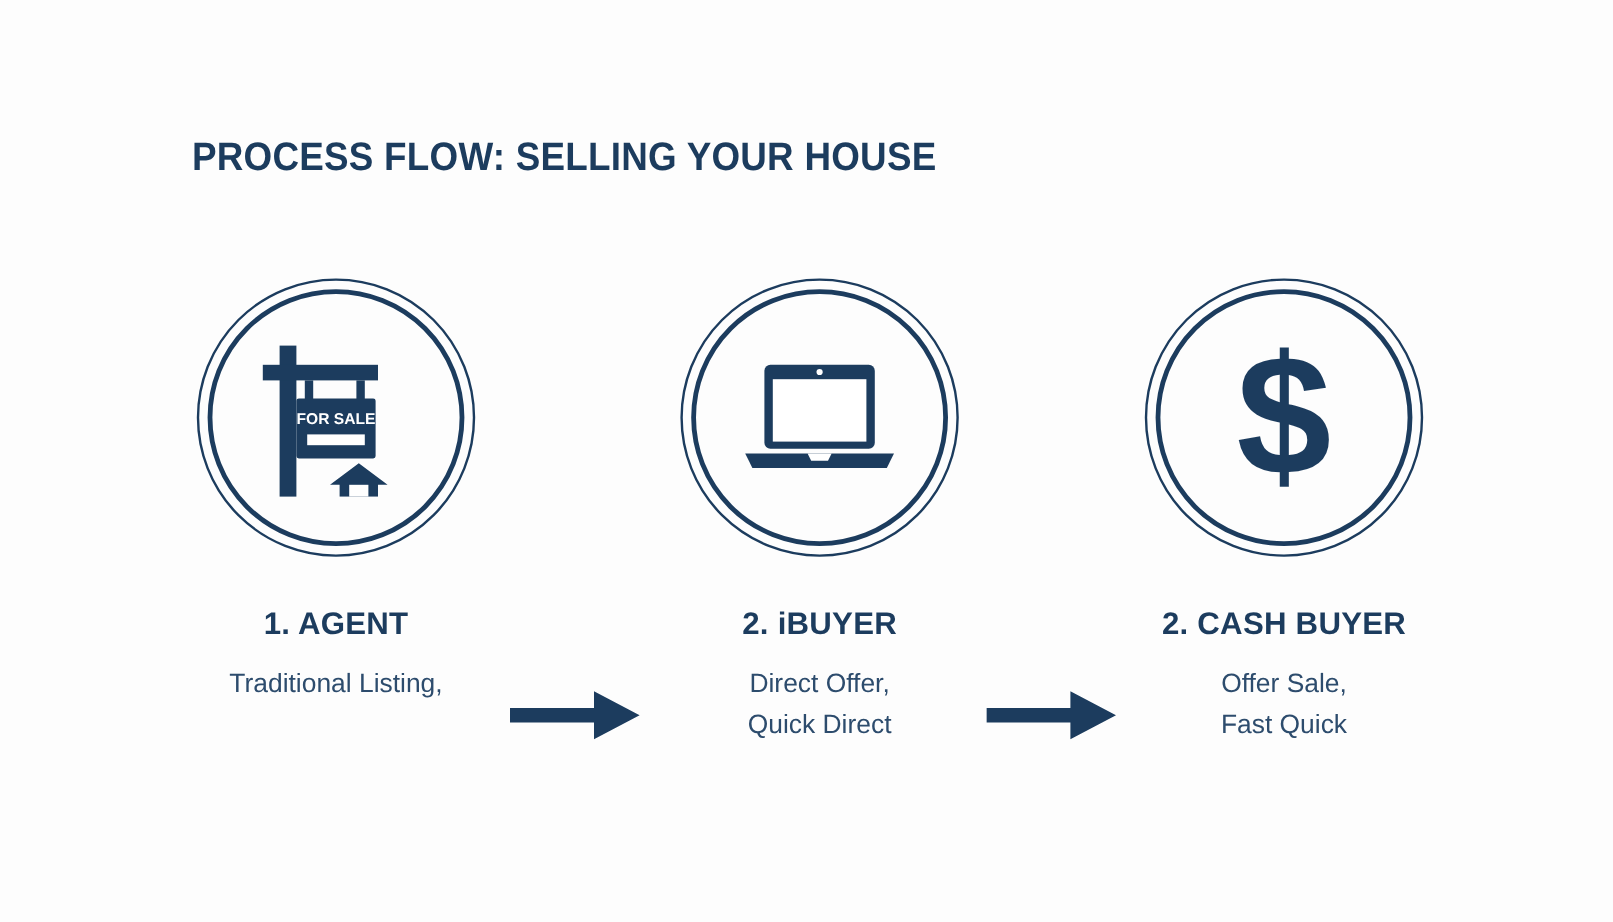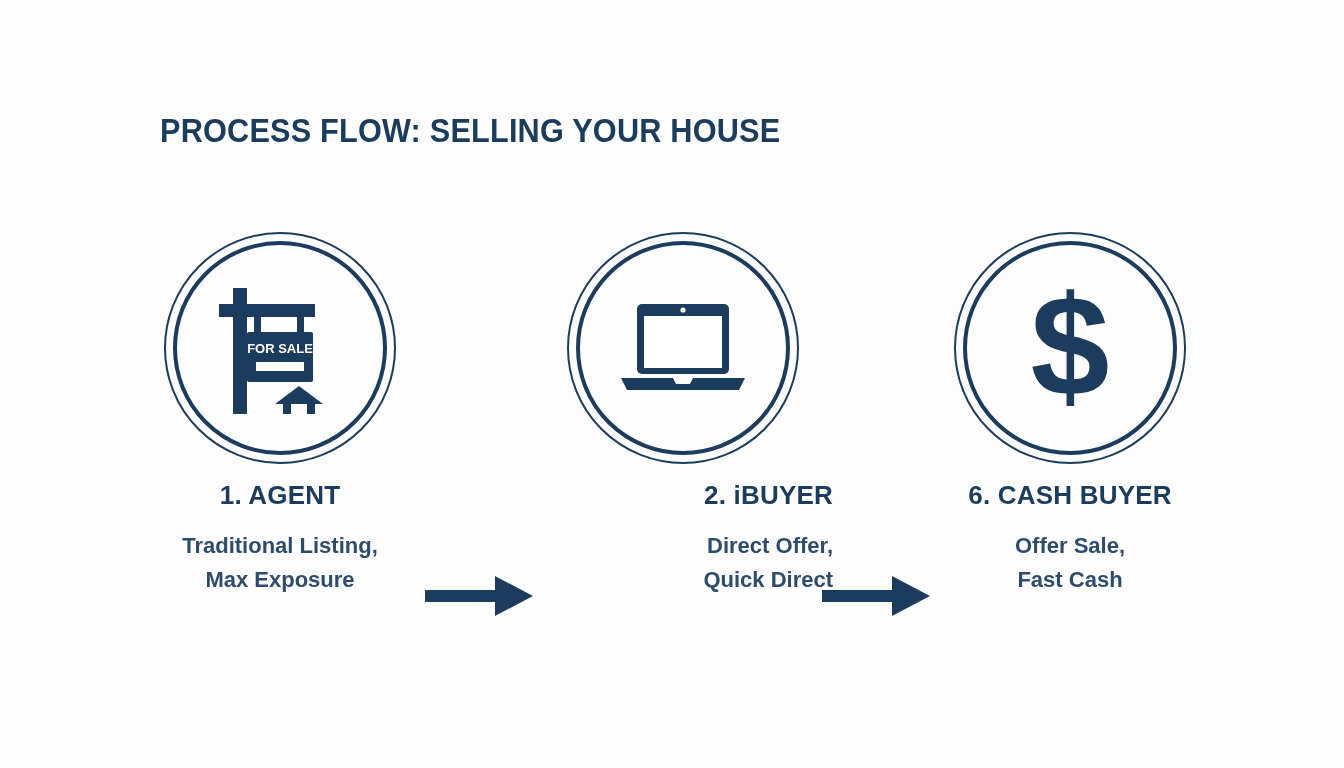--- a/index.html
+++ b/index.html
@@ -43,21 +43,21 @@
     height: 400px;
   }
 
   .step {
     position: absolute;
     top: 0;
     width: 300px;
     text-align: center;
   }
   .step-1 { left: 130px; }
-  .step-2 { left: 533px; text-align: right; }
+  .step-2 { left: 533px; }
   .step-3 { left: 920px; }
 
   
   .badge {
     position: relative;
     width: 232px;
     height: 232px;
     margin: 0 auto;
   }
   .ring-outer {
@@ -77,33 +77,33 @@
   .badge-icon {
     position: absolute;
     inset: 0;
     display: flex;
     align-items: center;
     justify-content: center;
   }
 
   
   .step-title {
-    margin-top: 16px;
+    margin-top: 40px;
     font-size: 26px;
     font-weight: bold;
     color: #1c3c5e;
     letter-spacing: 0.2px;
     white-space: nowrap;
   }
   .step-desc {
     margin-top: 18px;
     font-size: 22px;
     line-height: 34px;
     color: #2d4c6d;
-    font-weight: bold;
+    font-weight: normal;
   }
   .step-desc .line { display: block; white-space: nowrap; }
 
   
   .arrow {
     position: absolute;
     top: 340px;
     width: 110px;
     height: 48px;
   }
@@ -144,21 +144,20 @@
             <g fill="#1c3c5e">
               <path d="M84 104 L60 122 L68 122 L68 132 L100 132 L100 122 L108 122 Z"></path>
               <rect x="76" y="122" width="16" height="10" fill="#ffffff"></rect>
             </g>
           </svg>
         </div>
       </div>
       <div class="step-title">1. AGENT</div>
       <div class="step-desc">
         <span class="line">Traditional Listing,</span>
-        <span class="line">Max Exposure</span>
       </div>
     </div>
 
     <div class="arrow arrow-1">
       <svg width="110" height="48" viewBox="0 0 110 48" aria-hidden="true">
         <path d="M0 18 L70 18 L70 4 L108 24 L70 44 L70 30 L0 30 Z" fill="#1c3c5e"></path>
       </svg>
     </div>
 
     <div class="step step-2">
@@ -195,21 +194,21 @@
     <div class="step step-3">
       <div class="badge">
         <div class="ring-outer"></div>
         <div class="ring-inner"></div>
         <div class="badge-icon">
           <svg width="110" height="130" viewBox="0 0 110 130" aria-hidden="true">
             <text x="55" y="112" text-anchor="middle" font-family="Liberation Sans, sans-serif" font-size="142" font-weight="bold" fill="#1c3c5e">$</text>
           </svg>
         </div>
       </div>
-      <div class="step-title">6. CASH BUYER</div>
+      <div class="step-title">2. CASH BUYER</div>
       <div class="step-desc">
         <span class="line">Offer Sale,</span>
-        <span class="line">Fast Cash</span>
+        <span class="line">Fast Quick</span>
       </div>
     </div>
 
   </div>
 </div>
 
 </body></html>

